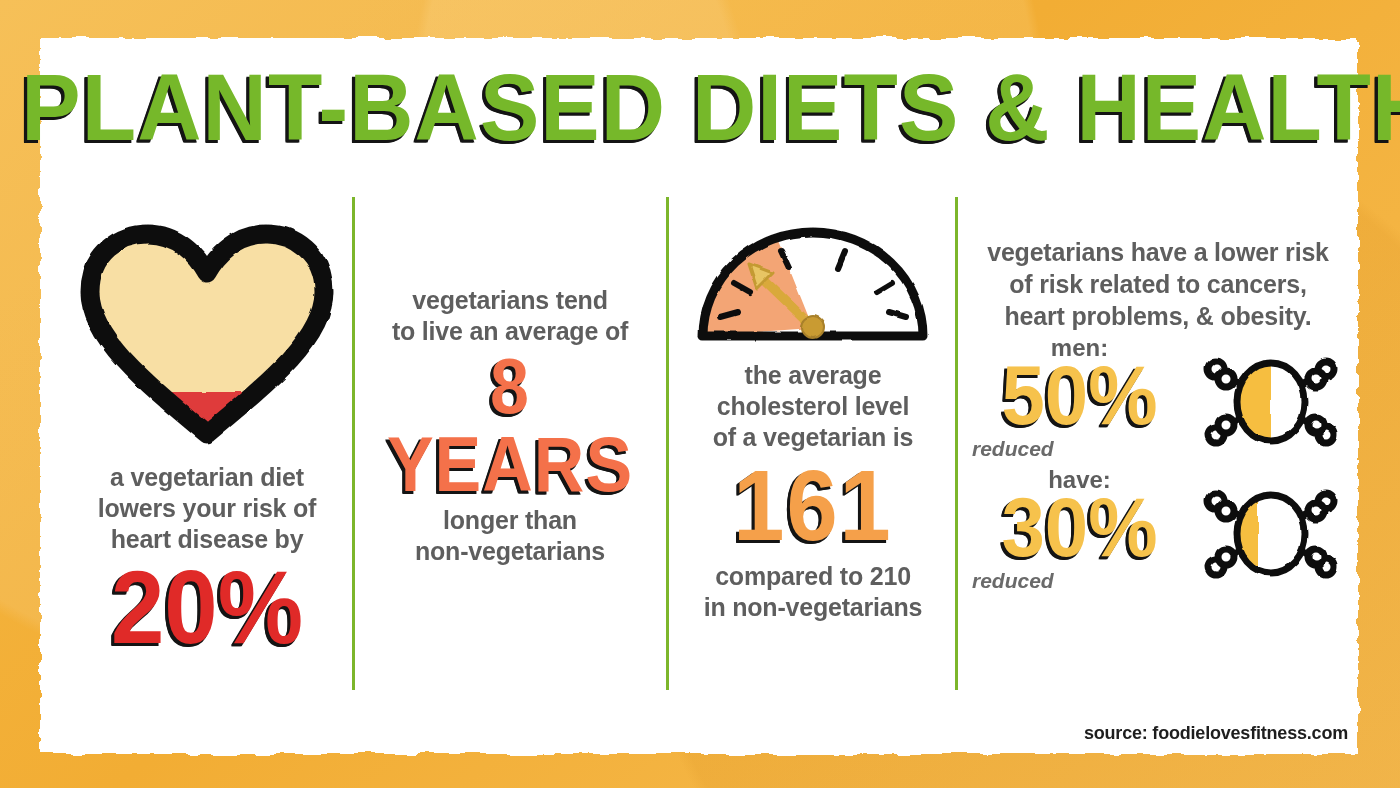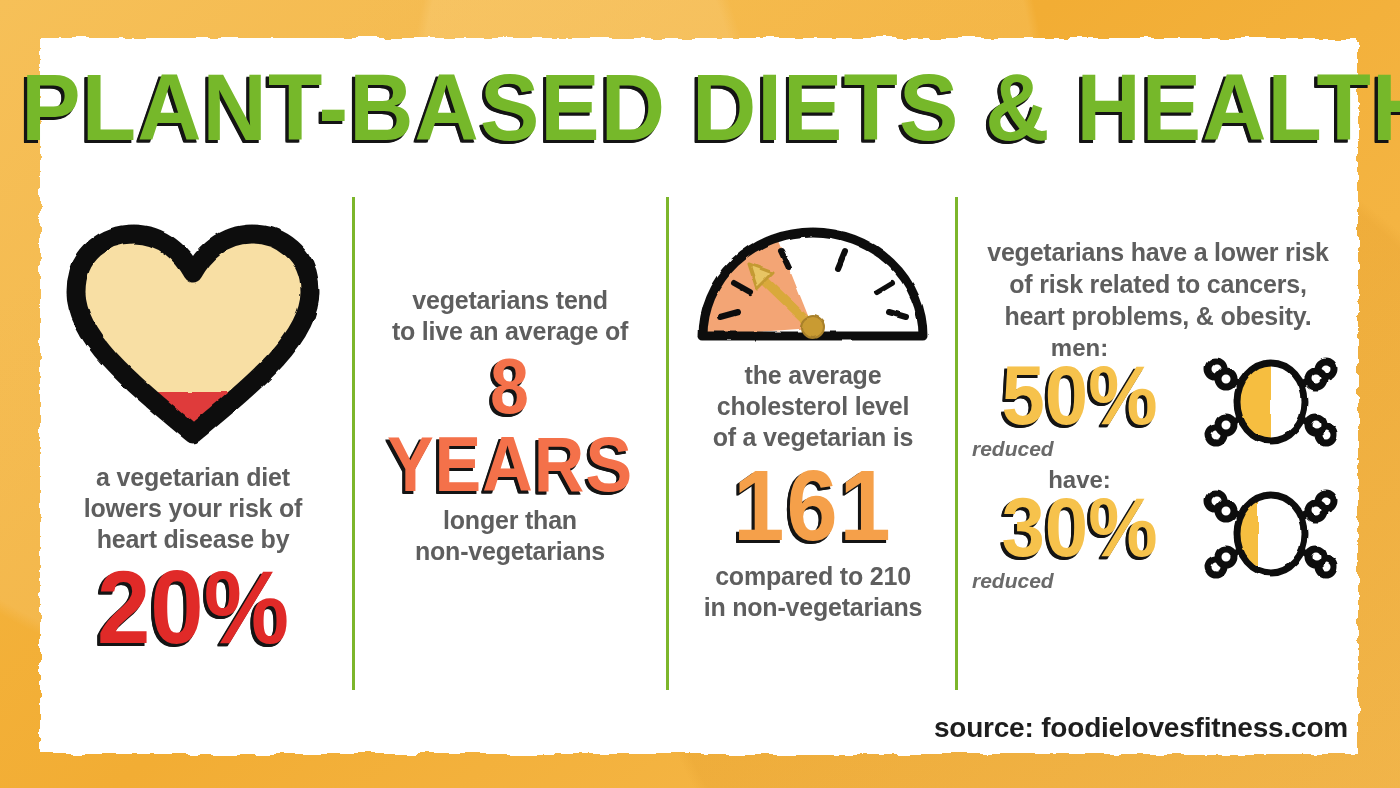--- a/index.html
+++ b/index.html
@@ -52,21 +52,21 @@
     letter-spacing:-.2px;
   }
   .big{
     font-weight:bold;line-height:1;
     letter-spacing:0px;
     transform:scaleY(1.08);
     text-shadow:-3px 3px 0 #141414,-3px 2px 0 #141414,-2px 3px 0 #141414;
   }
 
   
-  .col1{position:absolute;left:48px;top:215px;width:290px;}
+  .col1{position:absolute;left:62px;top:215px;width:290px;}
   .heart-wrap{position:relative;width:250px;height:215px;margin:10px auto 0;}
   .c1-text{margin-top:22px;}
   .c1-num{
     color:#E02A28;font-size:96px;margin-top:4px;text-align:center;
   }
 
   
   .col2{position:absolute;left:360px;top:285px;width:300px;}
   .c2-num{color:#F4714A;font-size:70px;margin:8px 0 10px;text-align:center;
           letter-spacing:1px;transform:scaleY(1.12);}
@@ -85,21 +85,21 @@
   .statnum{
     color:#F6C24C;font-size:78px;position:absolute;left:0px;top:22px;width:235px;
     text-align:center;
   }
   .statsub{color:#6A6A6A;font-style:italic;font-weight:bold;font-size:21px;
            position:absolute;left:10px;top:103px;width:215px;}
   .skull{position:absolute;right:8px;top:20px;width:150px;height:96px;}
 
   .source{
     position:absolute;right:52px;bottom:44px;
-    color:#1E1E1E;font-weight:bold;font-size:28px;letter-spacing:-.2px;
+    color:#1E1E1E;font-weight:bold;font-size:18px;letter-spacing:-.2px;
   }
   svg{display:block;overflow:visible;}
 </style>
 </head>
 <body>
 
 <div class="stage">
 
   <svg width="0" height="0" style="position:absolute">
     <defs>

